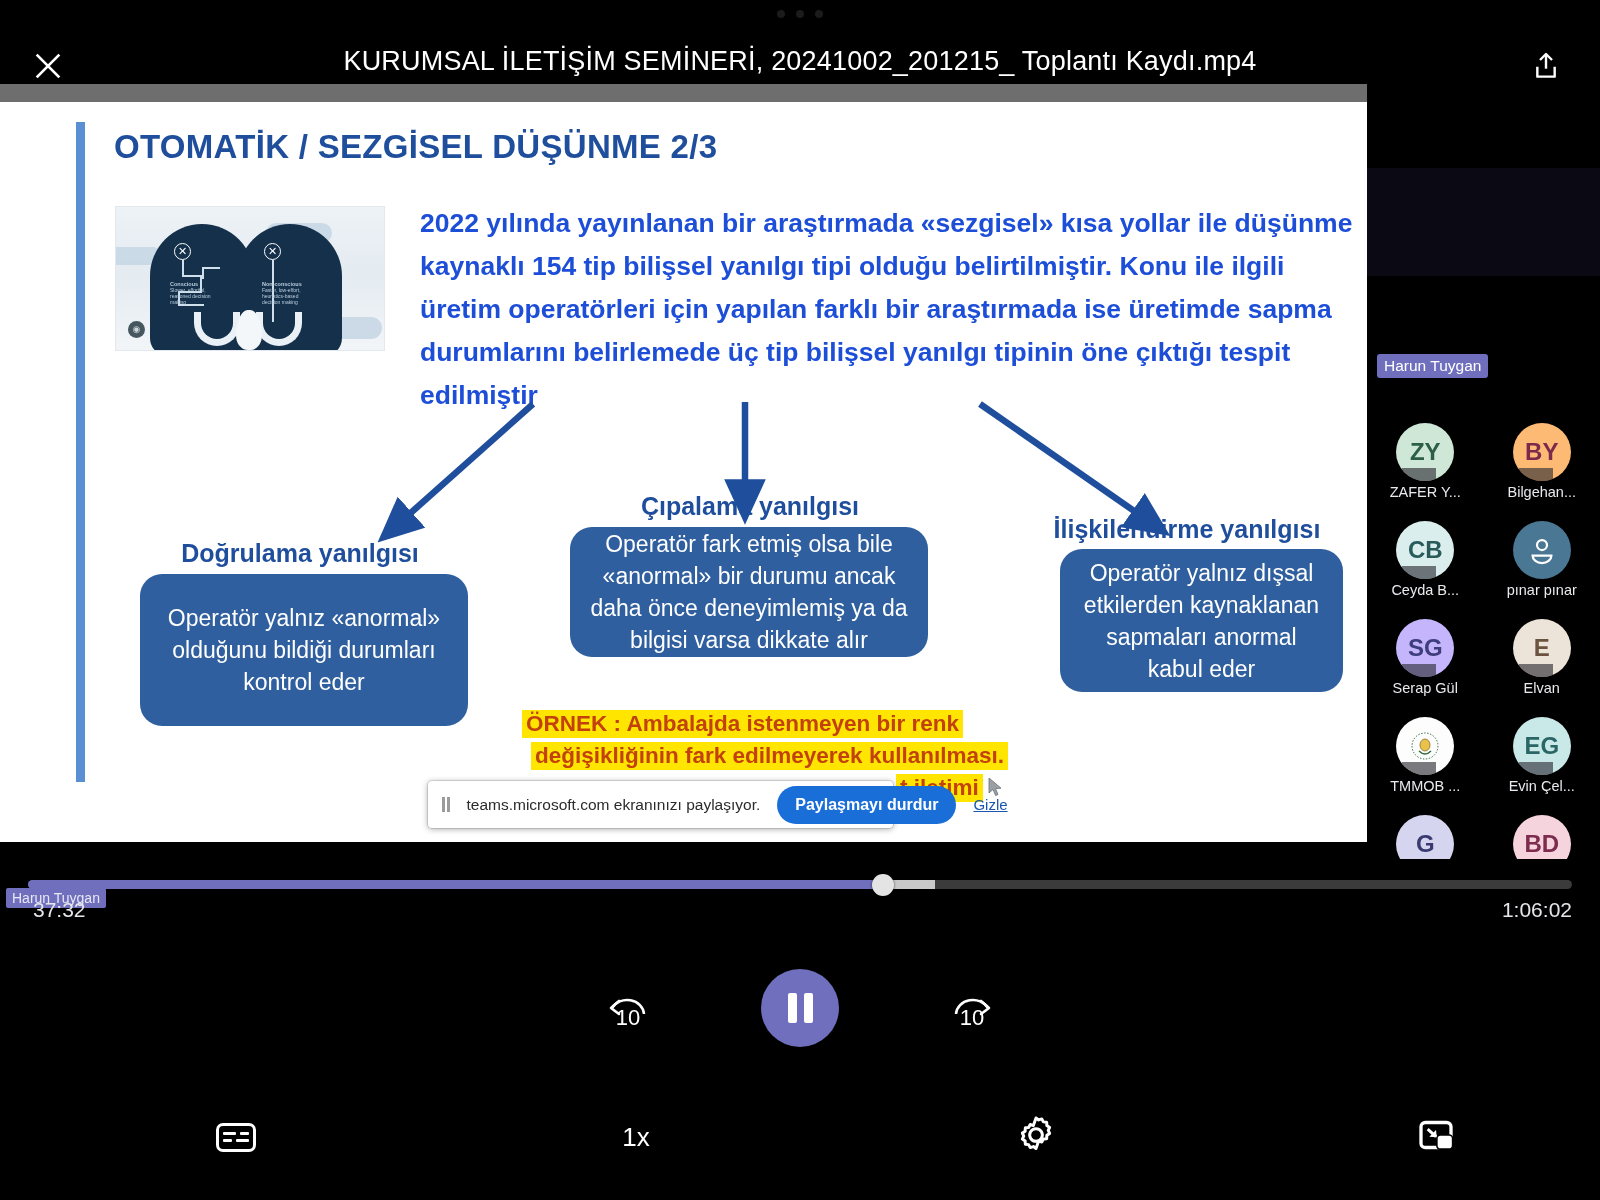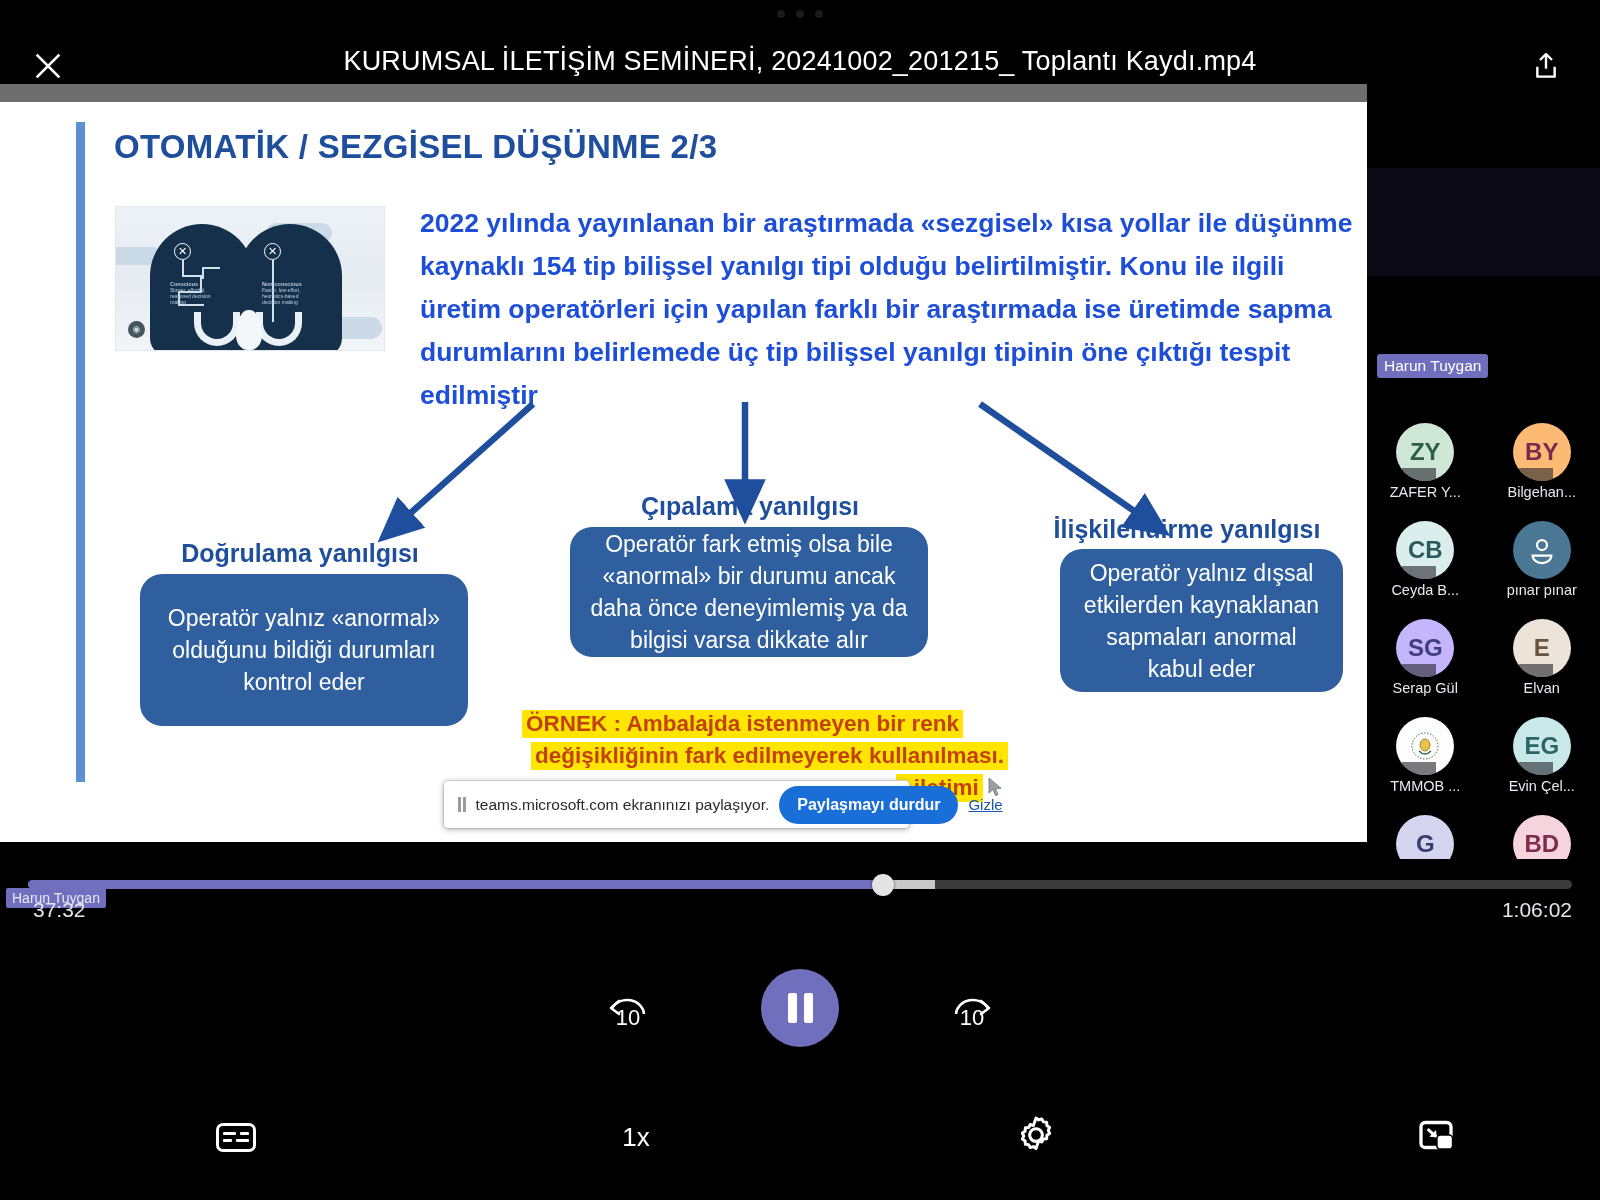--- a/index.html
+++ b/index.html
@@ -116,24 +116,24 @@
   .hl {
     position: absolute; background: #ffe500; color: #c2410c;
     font-size: 22.5px; font-weight: bold; padding: 1px 4px; white-space: nowrap;
   }
   .hl1 { left: 522px; top: 608px; }
   .hl2 { left: 522px; top: 640px; margin-left: 9px; }
   .hl3 { left: 896px; top: 672px; }
 
   
   .share-toast {
-    position: absolute; left: 444px; top: 679px; width: 465px; height: 47px;
+    position: absolute; left: 428px; top: 679px; width: 465px; height: 47px;
     background: #fff; border-radius: 4px;
     box-shadow: 0 1px 6px rgba(0,0,0,.35), 0 0 0 1px #e3e3e3;
-    display: flex; align-items: center; gap: 10px; padding: 14px 10px;
+    display: flex; align-items: center; gap: 17px; padding: 14px 10px;
   }
   .share-toast .pause-bars { display: flex; gap: 2.5px; margin-left: 4px; }
   .share-toast .pause-bars i { width: 2.5px; height: 15px; background: #9b9b9b; display: block; }
   .share-toast .msg { color: #2b2b2b; font-size: 15.5px; white-space: nowrap; }
   .share-toast .stop-btn {
     background: #1a6ed8; color: #fff; font-size: 16px; font-weight: bold;
     border: none; border-radius: 20px; padding: 10px 18px; cursor: pointer; white-space: nowrap;
   }
   .share-toast .hide-link {
     color: #1a56b0; font-size: 15px; text-decoration: underline; cursor: pointer; white-space: nowrap;

